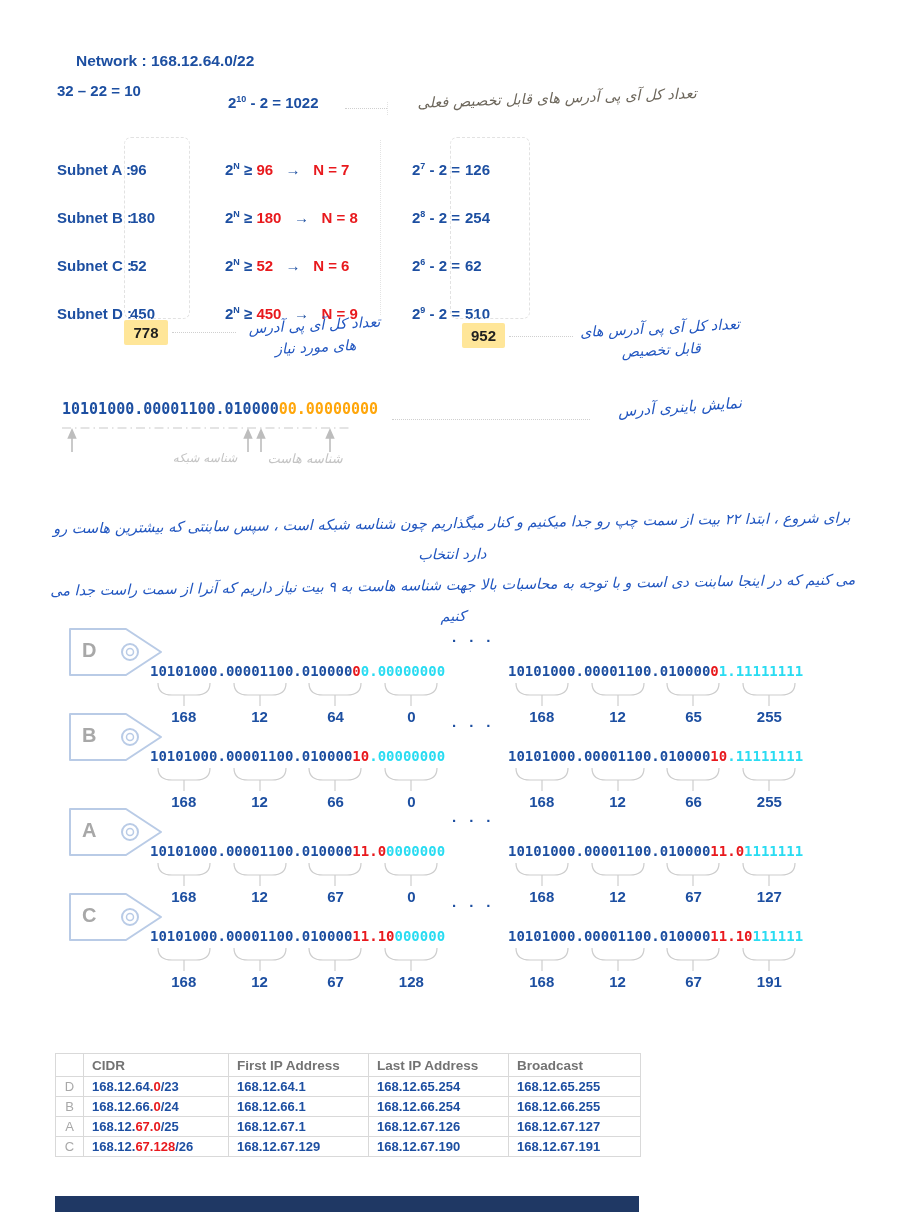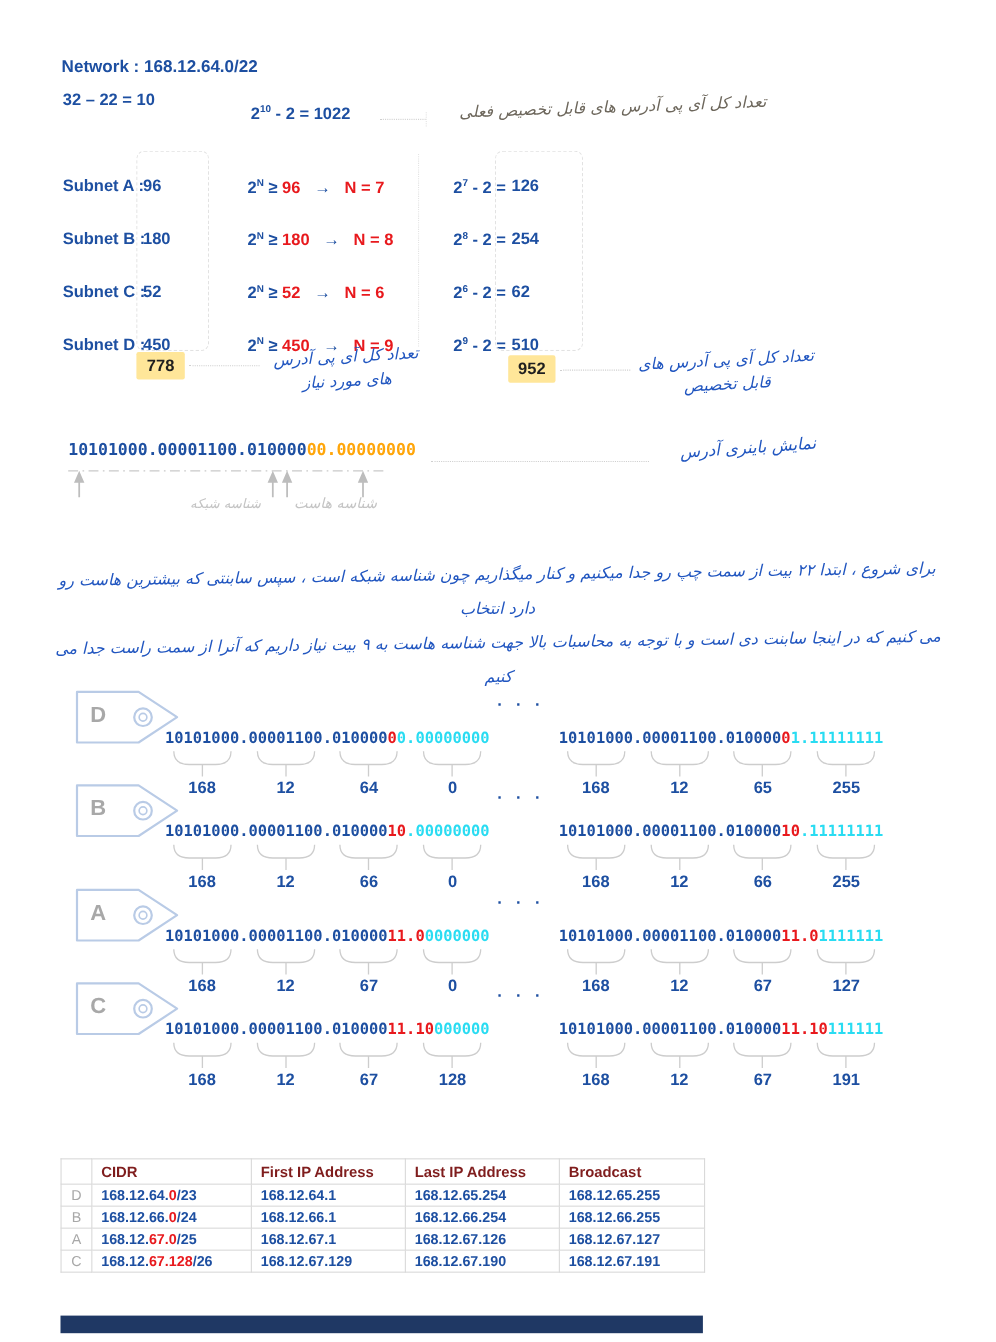--- a/index.html
+++ b/index.html
@@ -35,31 +35,31 @@
   .tagbox{position:absolute;left:66px;top:-6px;width:100px;height:56px;}
   .tagbox .letter{position:absolute;left:16px;top:15px;font-size:20px;font-weight:bold;color:#a8a8a8;}
   .bin-side{position:absolute;display:flex;align-items:flex-start;top:0;}
   .octet{display:flex;flex-direction:column;align-items:center;}
   .bits{font-family:"DejaVu Sans Mono",monospace;font-weight:bold;font-size:14px;line-height:18px;white-space:pre;margin-top:32px;}
   .octet-val{margin-top:1px;font-size:15px;font-weight:bold;color:#1d4fa1;}
   .ellipsis{position:absolute;left:452px;top:2px;font-size:15px;font-weight:bold;color:#1d4fa1;word-spacing:8px;white-space:nowrap;}
   
   #ip-table{position:absolute;left:55px;top:1053px;border-collapse:collapse;table-layout:fixed;background:#fff;}
   #ip-table th,#ip-table td{border:1px solid #d9d9d9;padding:0 0 0 8px;white-space:nowrap;overflow:hidden;}
-  #ip-table th{height:22px;font-size:13.5px;color:#7f1d1d;font-weight:bold;text-align:left;}
+  #ip-table th{height:22px;font-size:13.5px;color:#737373;font-weight:bold;text-align:left;}
   #ip-table td{height:19px;font-size:13px;font-weight:bold;color:#1d4fa1;}
   #ip-table td.rowlab{color:#a8a8a8;text-align:center;padding:0;font-weight:normal;}
   .footer-bar{position:absolute;left:55px;top:1196px;width:584px;height:16px;background:#1f3864;}
 </style>
 </head>
 <body>
 
 <div id="page">
 
-  <div class="abs expr" style="left:56px;top:52px;font-size:15.5px;">Network : 168.12.64.0/22</div>
+  <div class="abs expr" style="left:76px;top:52px;font-size:15.5px;">Network : 168.12.64.0/22</div>
 
   <div class="abs expr" style="left:57px;top:82px;">32 – 22 = 10</div>
   <div class="abs expr" style="left:228px;top:94px;"><span>2</span><sup>10</sup><span> -  2 = 1022</span></div>
   <div class="abs dotted-h" style="left:345px;top:108px;width:42px;"></div>
   <div class="abs dotted-v" style="left:387px;top:102px;height:13px;"></div>
   <div class="abs fa fa-gray" style="left:392px;top:90px;width:330px;text-align:center;transform:rotate(-2deg);">تعداد کل آی پی آدرس های قابل تخصیص فعلی</div>
 
   <div id="calc-rows">
       <div class="calc-row" style="top: 0px;">
         <span class="name">Subnet A :</span>

